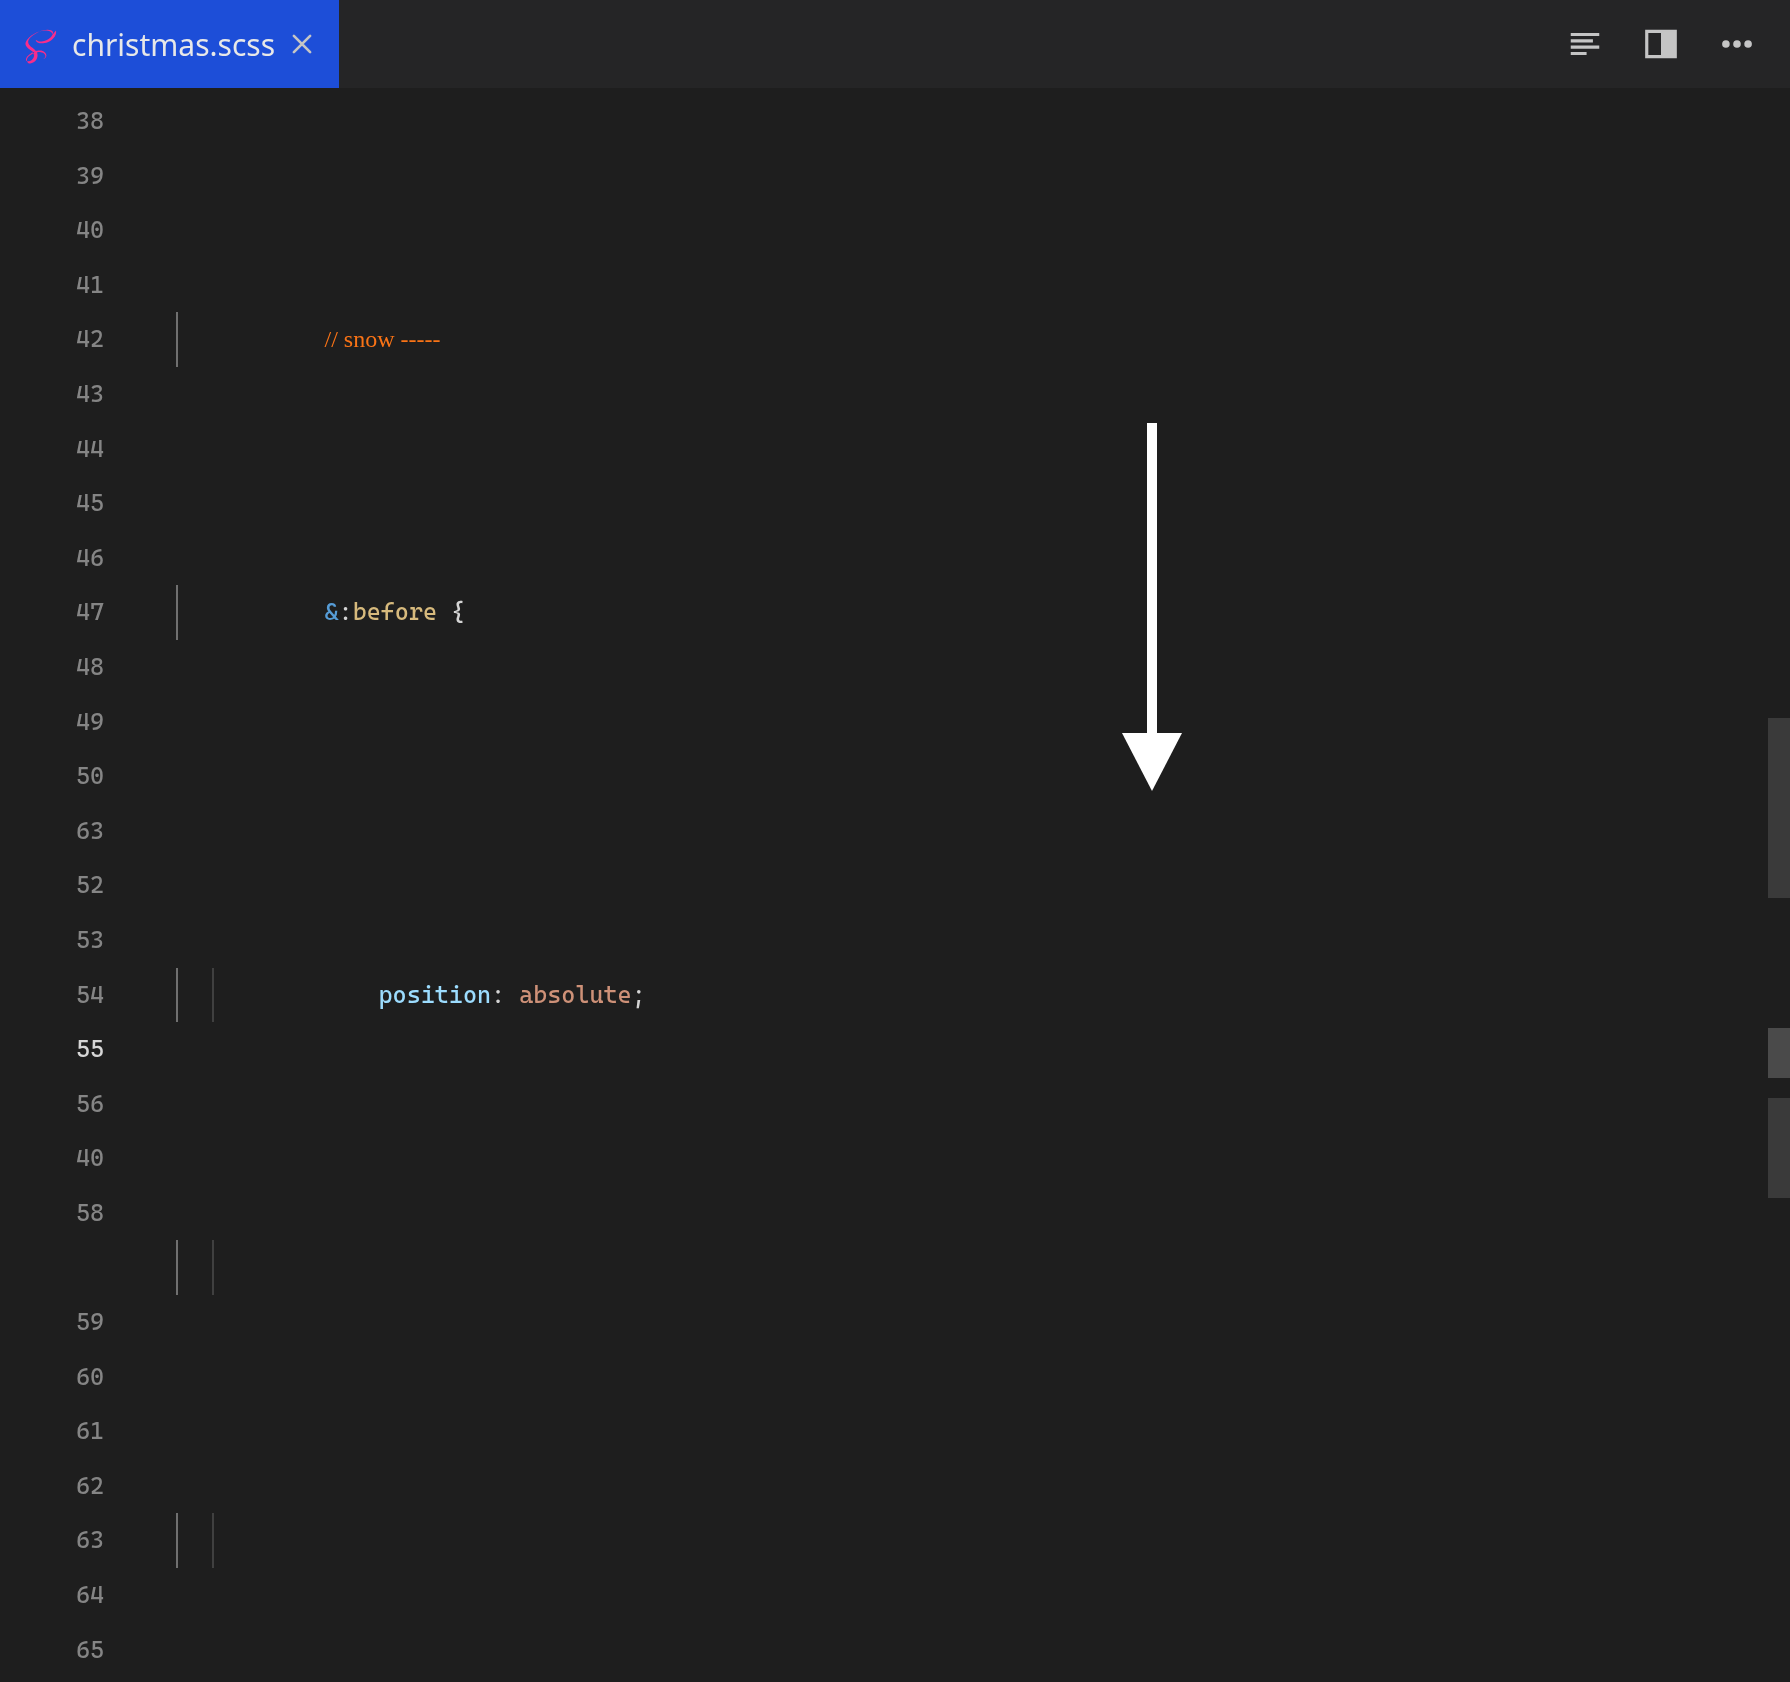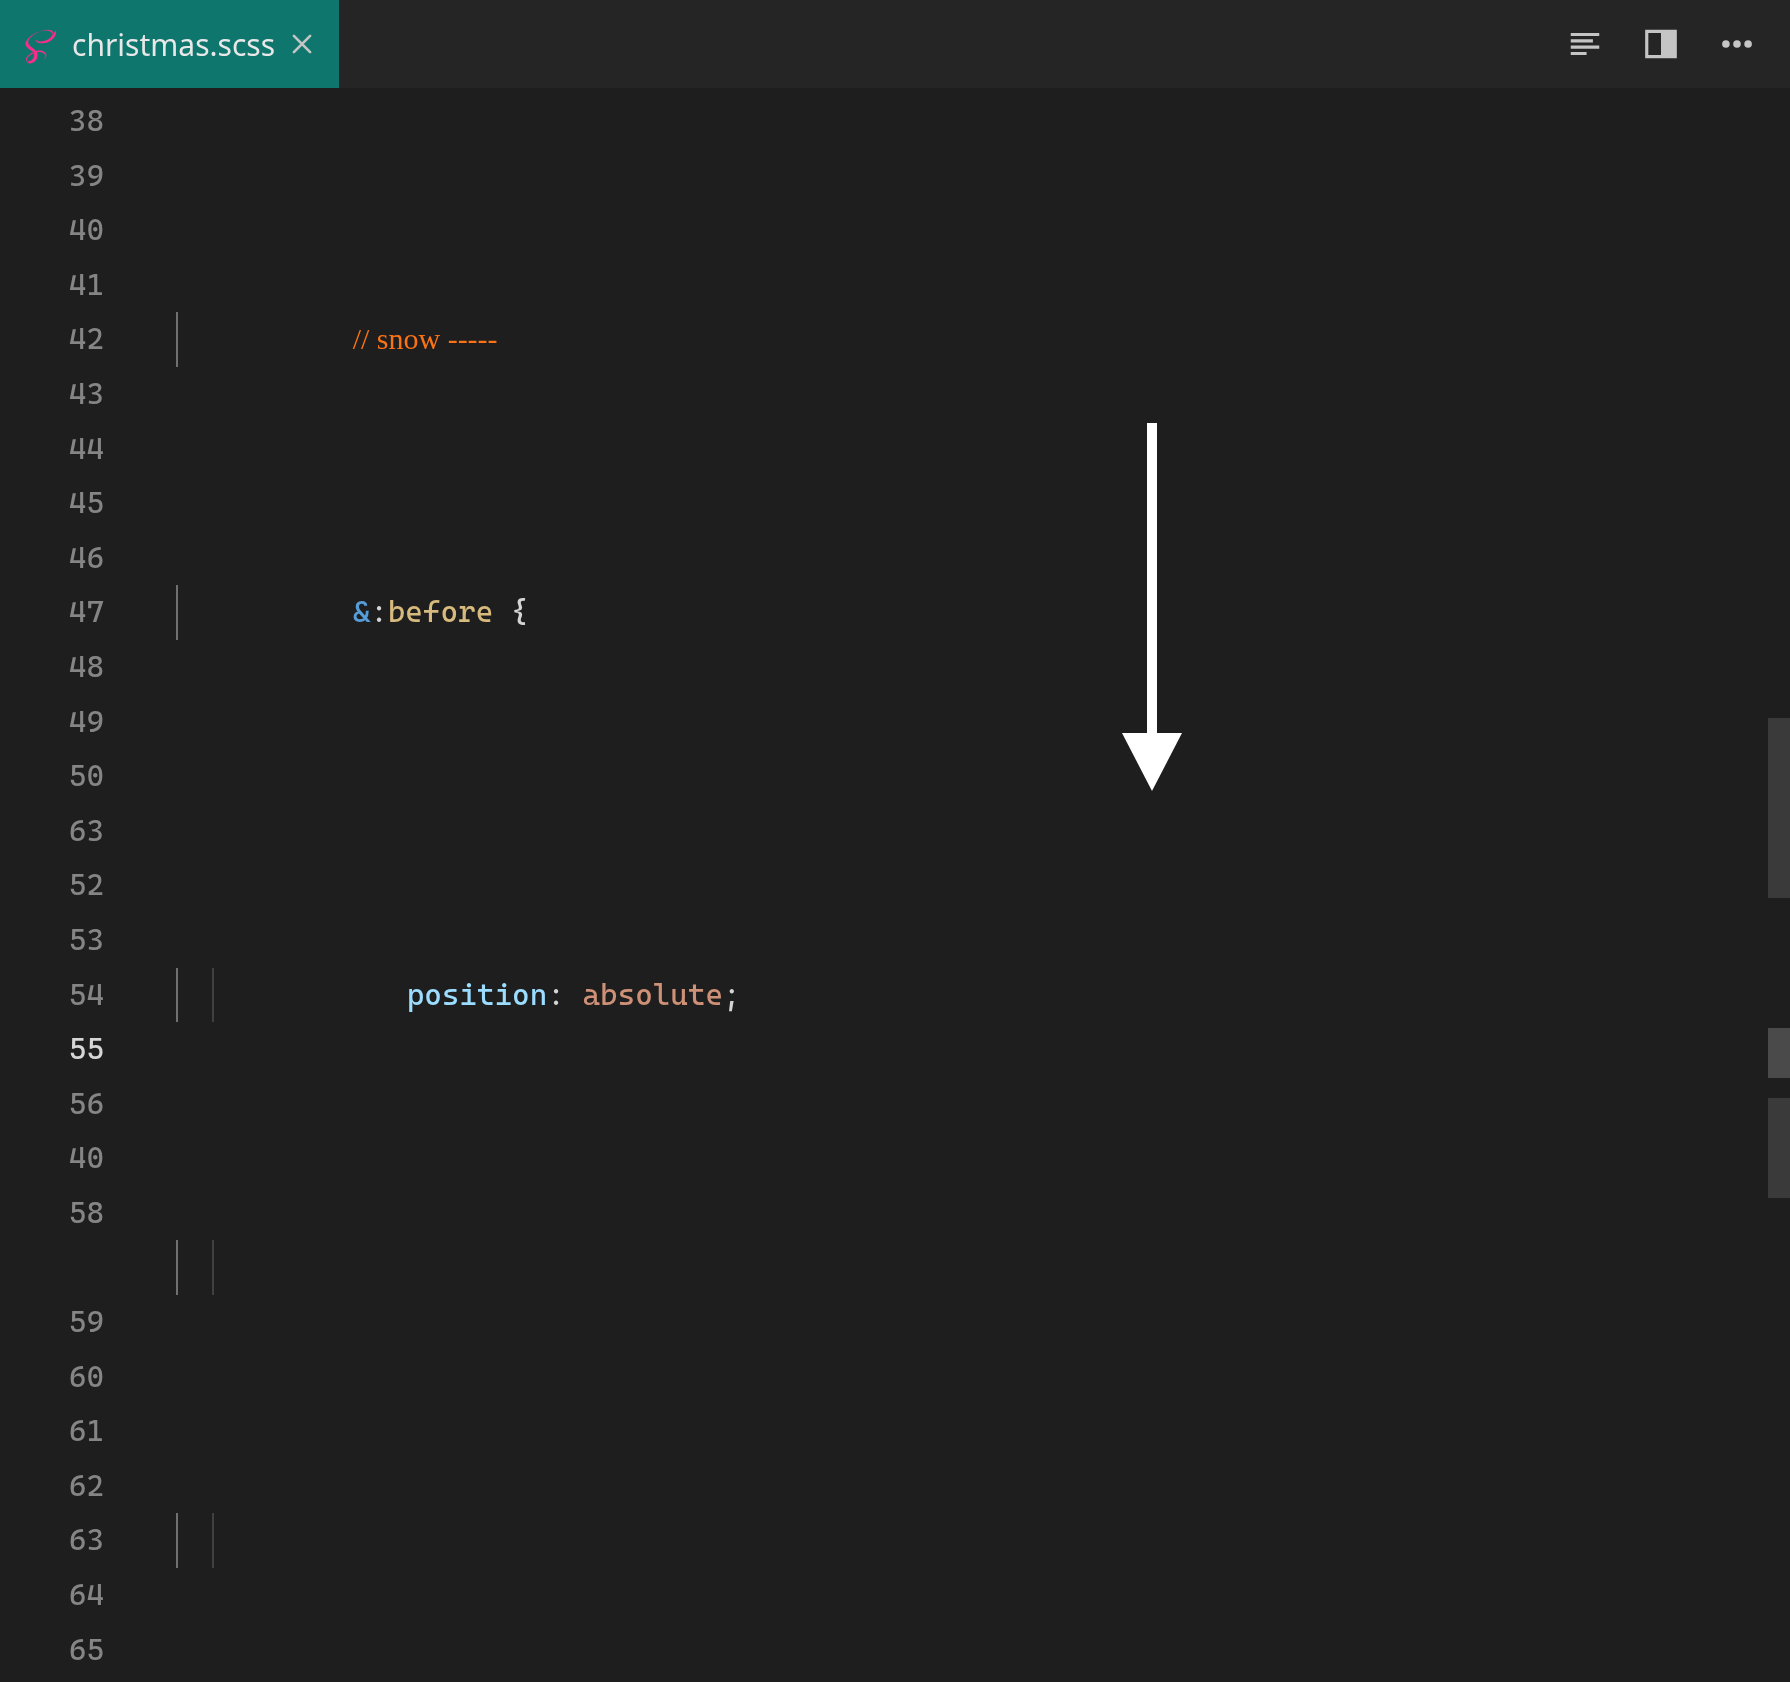--- a/index.html
+++ b/index.html
@@ -19,21 +19,21 @@
     height: 88px;
     background: #252526;
     padding-left: 0;
   }
   .tab {
     display: flex;
     align-items: center;
     gap: 14px;
     height: 88px;
     padding: 0 24px 0 18px;
-    background: #0f766e;
+    background: #1d4ed8;
     color: #e8e8e8;
     font-size: 30px;
     font-family: -apple-system, "Segoe UI", system-ui, sans-serif;
     cursor: pointer;
   }
   .tab .sass-icon svg { width: 40px; height: 40px; display:block; }
   .tab .close-x svg { width: 26px; height: 26px; display:block; }
   .tabbar-spacer { flex: 1; }
   .tab-actions {
     display: flex;
@@ -43,21 +43,21 @@
   }
   .tab-actions svg { width: 38px; height: 38px; display:block; fill:#c5c5c5; }
   .tab-actions .dots svg circle { fill:#c5c5c5; }
 
   
   .editor {
     position: relative;
     display: flex;
     height: calc(1682px - 88px);
     background: #1e1e1e;
-    font-size: 30px;
+    font-size: 24px;
     line-height: 54.6px;
   }
   .gutter {
     width: 140px;
     flex: 0 0 140px;
     text-align: right;
     color: #858585;
     padding-right: 36px;
     user-select: none;
     padding-top: 6px;

